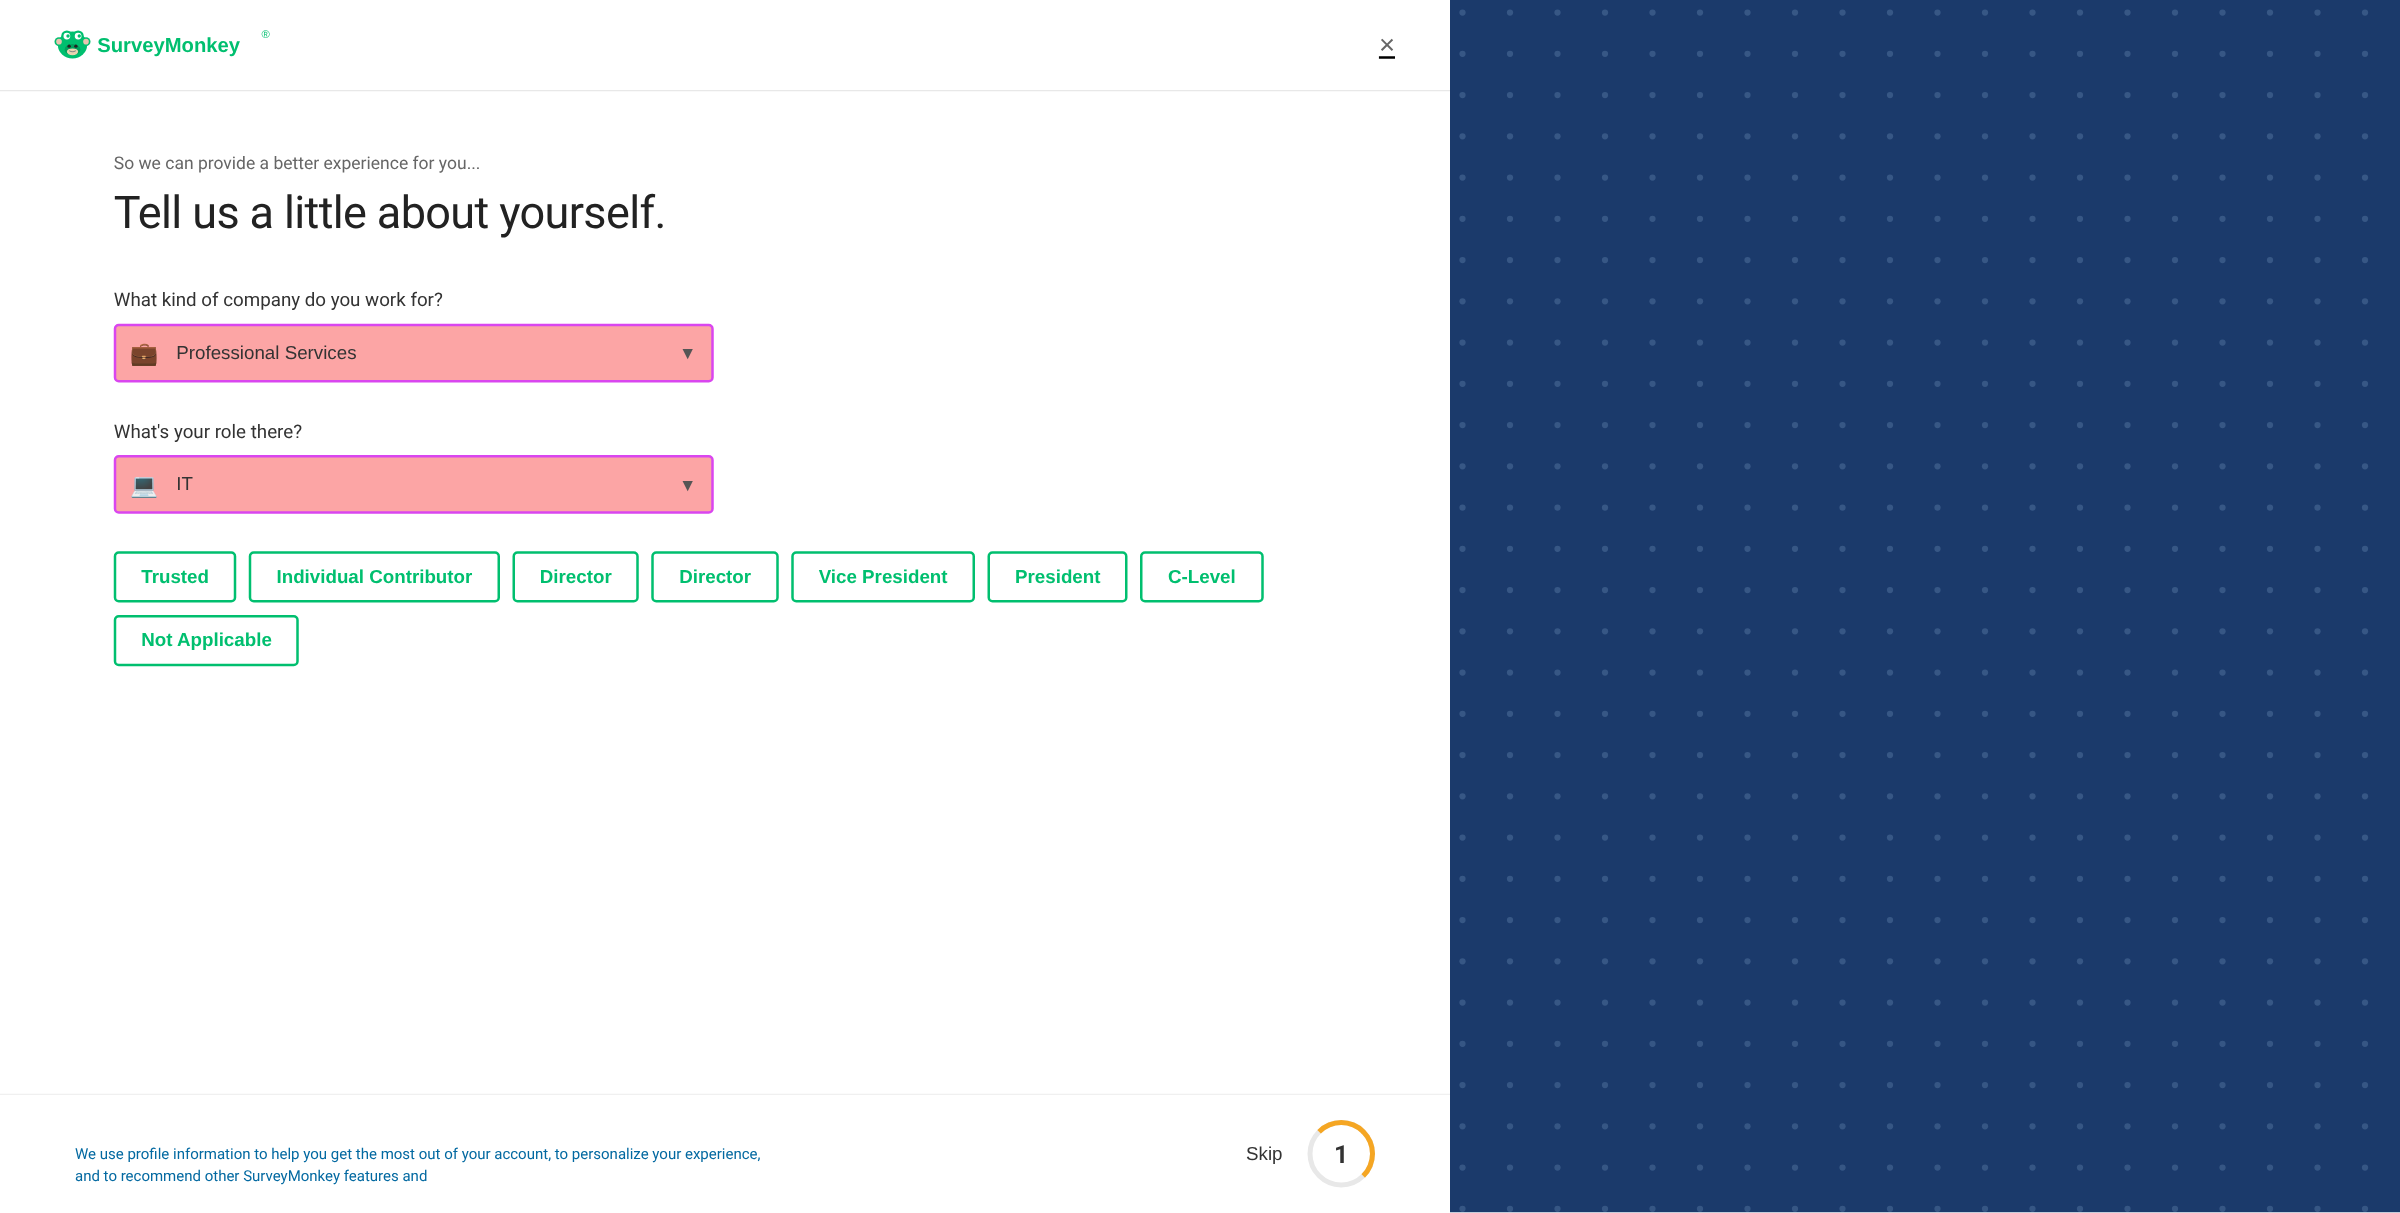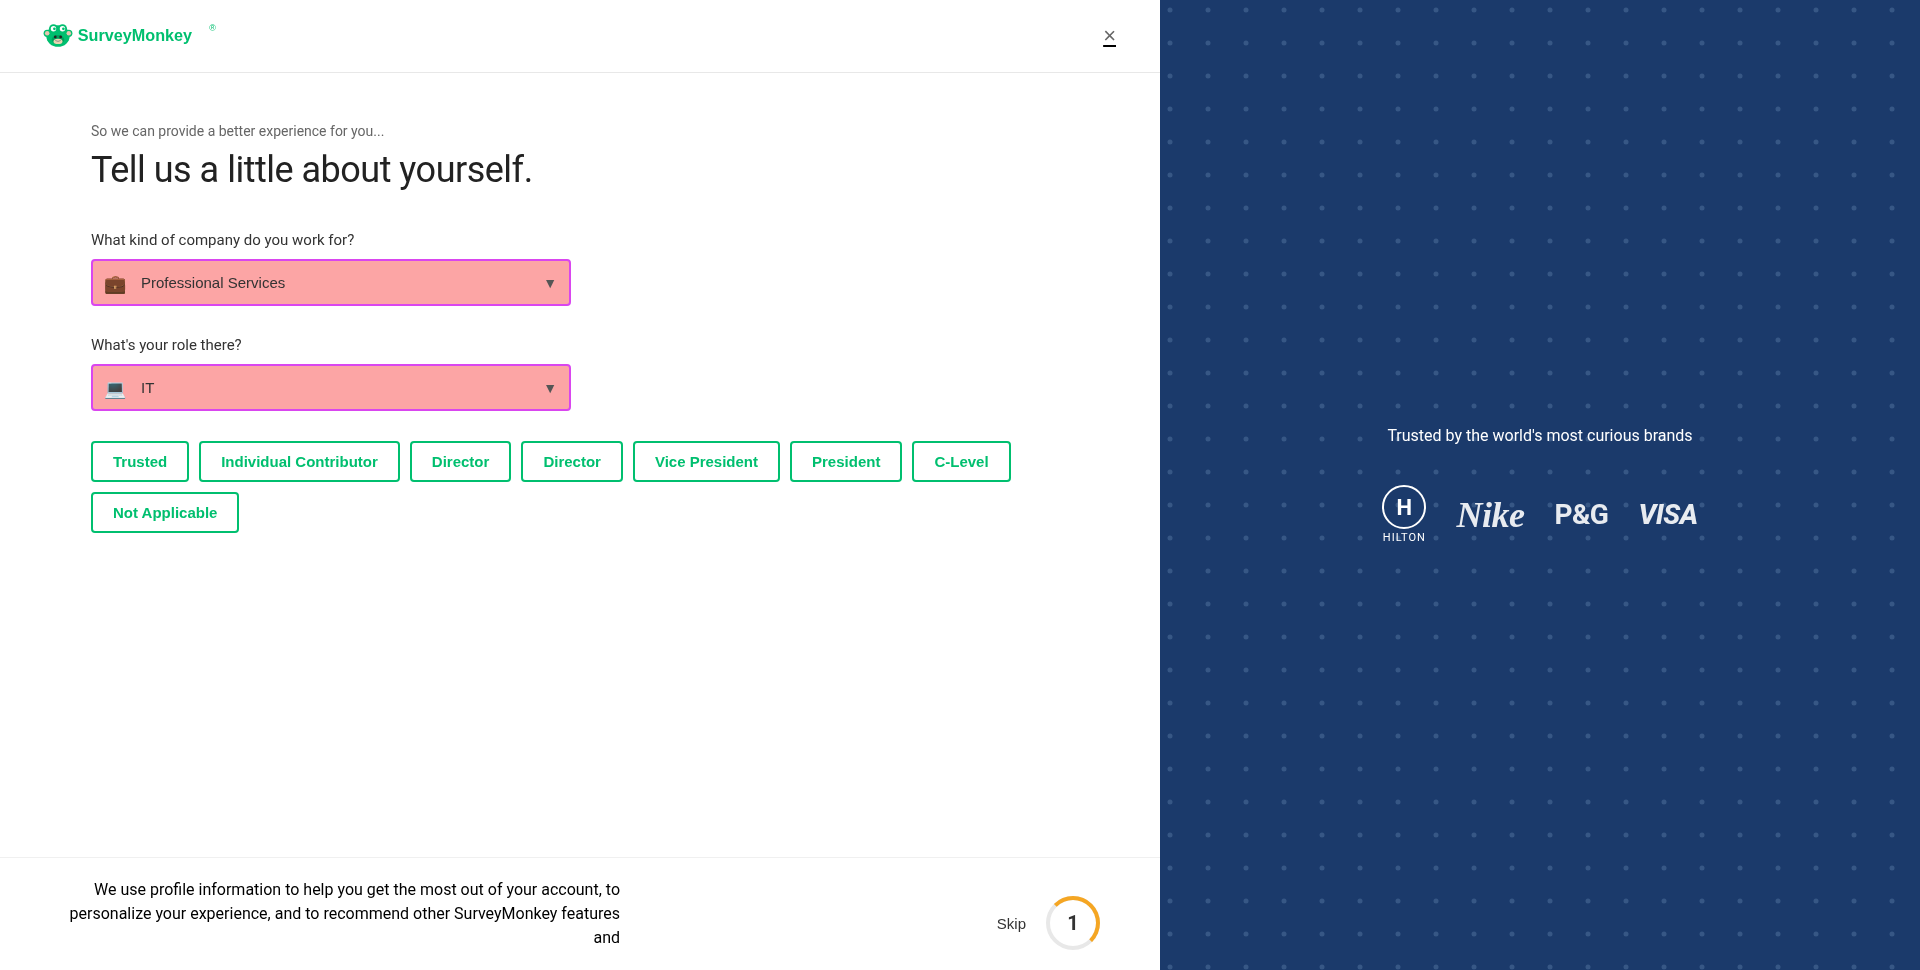--- a/index.html
+++ b/index.html
@@ -113,25 +113,24 @@
     
     .footer {
       padding: 20px 60px;
       border-top: 1px solid #f0f0f0;
       display: flex;
       align-items: flex-end;
       justify-content: space-between;
     }
 
     .footer-text {
-      font-size: 16px;
-      color: #000000;
+      font-size: 12px;
+      color: #0369a1;
       max-width: 560px;
       line-height: 1.5;
-      text-align: right;
     }
 
     .footer-right {
       display: flex;
       align-items: center;
       gap: 20px;
     }
 
     .skip-btn {
       background: none;
@@ -1009,29 +1008,13 @@
         <circle cx="504" cy="967" r="2.5" fill="#a0c4e8" opacity="0.6"></circle>
         <circle cx="542" cy="967" r="2.5" fill="#a0c4e8" opacity="0.6"></circle>
         <circle cx="580" cy="967" r="2.5" fill="#a0c4e8" opacity="0.6"></circle>
         <circle cx="618" cy="967" r="2.5" fill="#a0c4e8" opacity="0.6"></circle>
         <circle cx="656" cy="967" r="2.5" fill="#a0c4e8" opacity="0.6"></circle>
         <circle cx="694" cy="967" r="2.5" fill="#a0c4e8" opacity="0.6"></circle>
         <circle cx="732" cy="967" r="2.5" fill="#a0c4e8" opacity="0.6"></circle>
       </g>
   </svg>
 
-  <div class="trusted-section">
-    <p class="trusted-text">Trusted by the world's most curious brands</p>
-    <div class="brand-logos">
-
-      <div class="brand-hilton">
-        <div class="hilton-circle">H</div>
-        <span class="hilton-text">HILTON</span>
-      </div>
-
-      <div class="brand-logo brand-nike" style="font-family: serif; font-style: italic;">Nike</div>
-
-      <div class="brand-logo brand-pg">P&amp;G</div>
-
-      <div class="brand-logo brand-visa">VISA</div>
-    </div>
-  </div>
 </div>
 
 </body></html>

